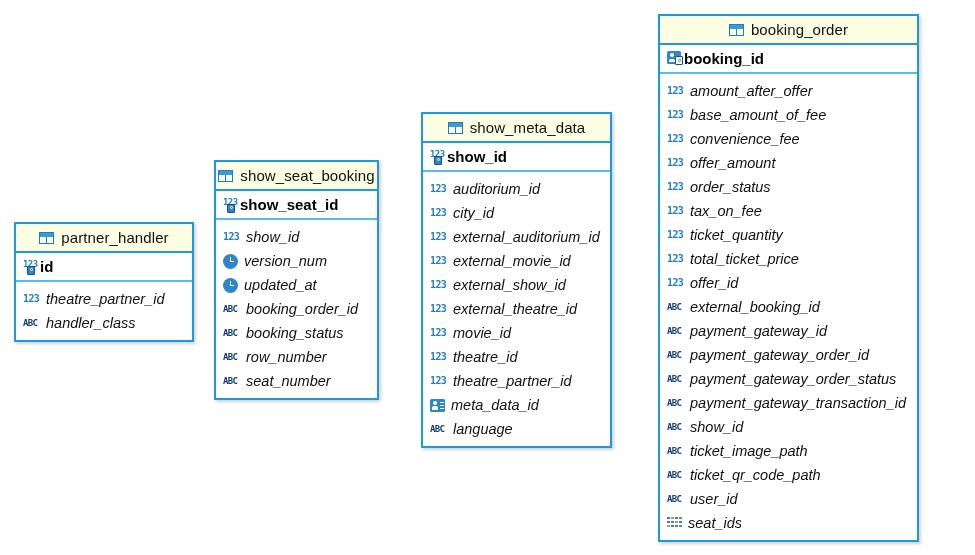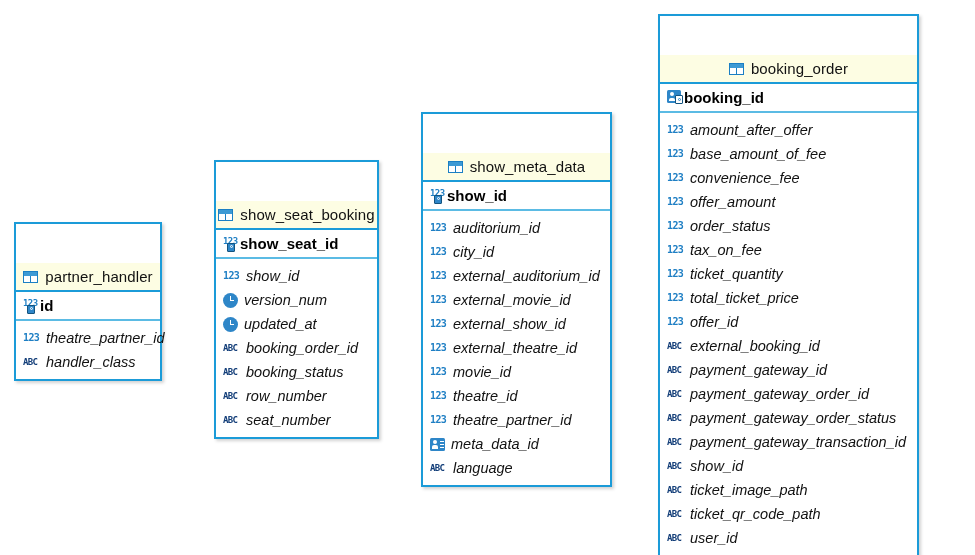--- a/index.html
+++ b/index.html
@@ -15,21 +15,20 @@
     box-shadow:2px 2px 3px rgba(0,0,0,0.18);
     box-sizing:border-box;
   }
   .entity-header{
     background:#fdfde3;
     border-bottom:2px solid #1b9bd8;
     height:29px;
     display:flex;align-items:center;justify-content:center;
     gap:7px;
     box-sizing:border-box;
-    margin-top:39px;
   }
   .entity-title{
     font-size:15px;color:#111111;
     white-space:nowrap;letter-spacing:0.1px;
   }
   .pk-row{
     height:29px;
     display:flex;align-items:center;
     padding-left:7px;gap:0;
     border-bottom:2px solid #5bbbe4;
@@ -135,21 +134,21 @@
   .ico-arr i:nth-child(8){left:12px;top:4px;background:#2e86c8;}
   .ico-arr i:nth-child(9){left:0;top:8px;background:#e8882a;}
   .ico-arr i:nth-child(10){left:4px;top:8px;background:#2e86c8;}
   .ico-arr i:nth-child(11){left:8px;top:8px;background:#2e86c8;}
   .ico-arr i:nth-child(12){left:12px;top:8px;background:#57a93c;}
 </style>
 </head>
 <body>
 
 <div id="canvas">
-    <div class="entity" style="left: 14px; top: 222px; width: 148px;">
+    <div class="entity" style="left: 14px; top: 222px; width: 180px;">
       <div class="entity-header">
         <span class="ico ico-table"></span>
         <span class="entity-title">partner_handler</span>
       </div>
       <div class="pk-row">
         <span class="ico ico-numkey">123<span class="badge"></span></span>
         <span class="pk-label">id</span>
       </div>
       <div class="fields">
         <div class="field-row">

